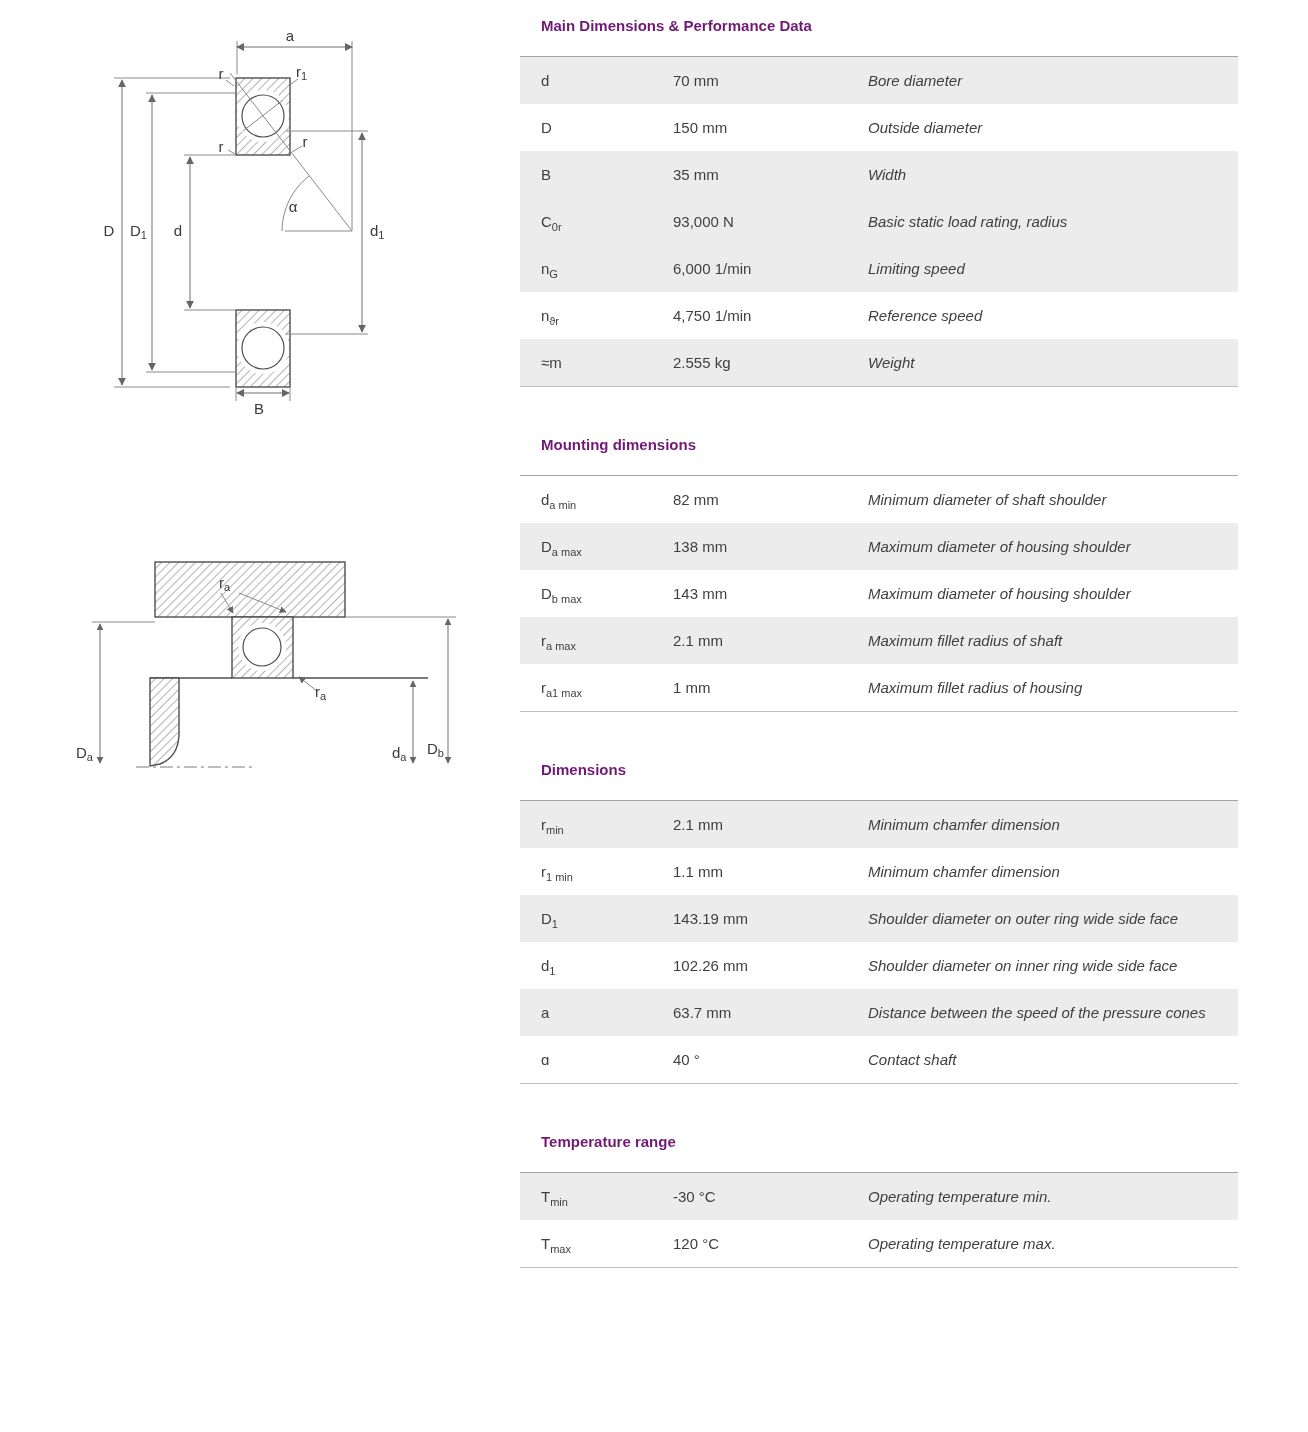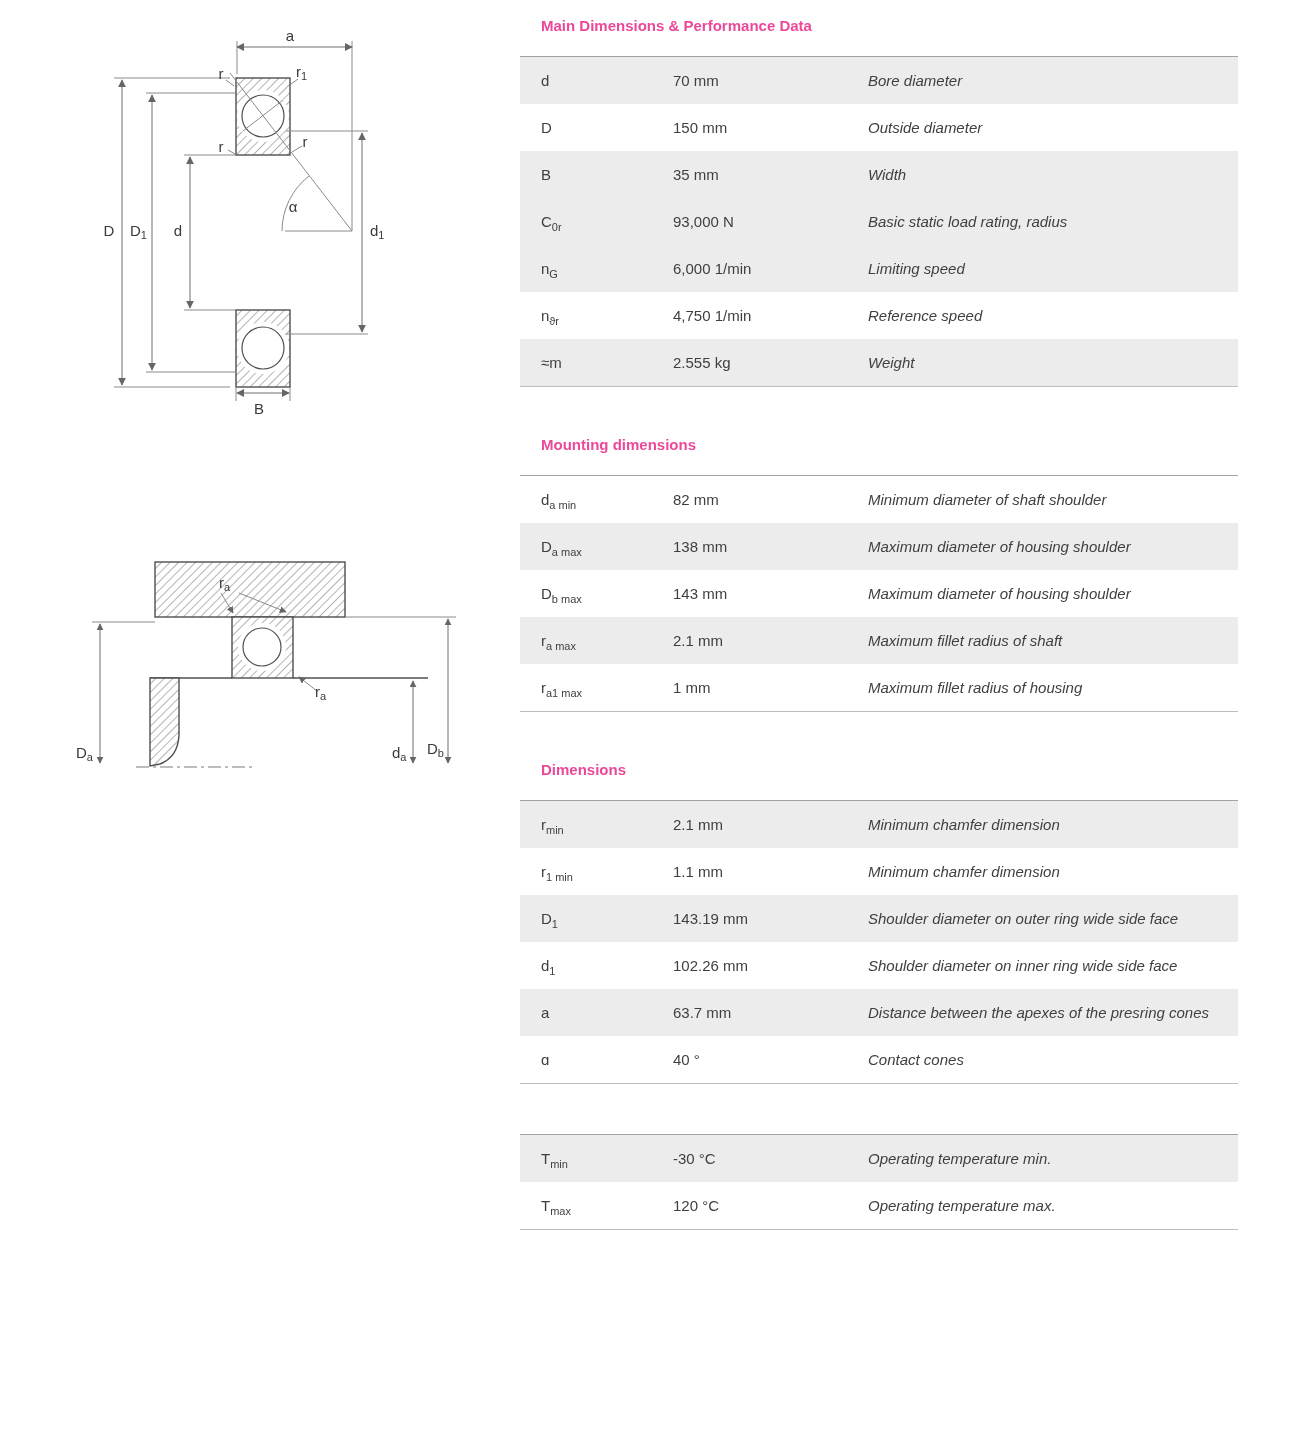--- a/index.html
+++ b/index.html
@@ -24,21 +24,21 @@
   .dim  { stroke:#6f6f6f; stroke-width:1; fill:none; }
   .thin { stroke:#8a8a8a; stroke-width:1; fill:none; }
   .axis { stroke:#7a7a7a; stroke-width:1; stroke-dasharray:13 4 3 4; }
   svg text { font-family:"Liberation Sans","DejaVu Sans",sans-serif; font-size:15px; fill:#3a3a3a; }
   svg .subt { font-size:11px; }
 
   
   .data-col { position:absolute; left:520px; top:18px; width:718px; }
   .data-section { margin:0 0 50px 0; }
   .section-title {
-    font-size:15px; font-weight:bold; color:#ec4899;
+    font-size:15px; font-weight:bold; color:#701a75;
     line-height:16px; margin:0 0 22px 21px;
   }
   .data-table { border-top:1px solid #a3a3a3; border-bottom:1px solid #bdbdbd; }
   .data-row { display:flex; padding:14px 0 13px 21px; background:#ffffff; }
   .data-row.odd { background:#ececec; }
   .cell { font-size:15px; line-height:20px; color:#3f3f3f; }
   .cell-symbol { width:132px; flex:none; }
   .cell-value  { width:195px; flex:none; }
   .cell-desc   { width:345px; flex:none;font-style:italic; }
   .cell-symbol sub { font-size:11px; line-height:0; }
@@ -274,31 +274,32 @@
             <div class="cell cell-desc">Shoulder diameter on outer ring wide side face</div>
           </div>
           <div class="data-row">
             <div class="cell cell-symbol"><span class="sym-base">d</span><sub class="sym-sub">1</sub></div>
             <div class="cell cell-value">102.26 mm</div>
             <div class="cell cell-desc">Shoulder diameter on inner ring wide side face</div>
           </div>
           <div class="data-row odd">
             <div class="cell cell-symbol"><span class="sym-base">a</span></div>
             <div class="cell cell-value">63.7 mm</div>
-            <div class="cell cell-desc">Distance between the apexes of the pres­ring cones</div>
+            <div class="cell cell-desc">Distance between the speed of the pres­sure cones</div>
           </div>
           <div class="data-row">
             <div class="cell cell-symbol"><span class="sym-base">ɑ</span></div>
             <div class="cell cell-value">40 °</div>
-            <div class="cell cell-desc">Contact cones</div>
+            <div class="cell cell-desc">Contact shaft</div>
           </div>
         </div>
     </section>
 
     <section class="data-section">
+      <h2 class="section-title">Temperature range</h2>
       <div class="data-table">
           <div class="data-row odd">
             <div class="cell cell-symbol"><span class="sym-base">T</span><sub class="sym-sub">min</sub></div>
             <div class="cell cell-value">-30 °C</div>
             <div class="cell cell-desc">Operating temperature min.</div>
           </div>
           <div class="data-row">
             <div class="cell cell-symbol"><span class="sym-base">T</span><sub class="sym-sub">max</sub></div>
             <div class="cell cell-value">120 °C</div>
             <div class="cell cell-desc">Operating temperature max.</div>

